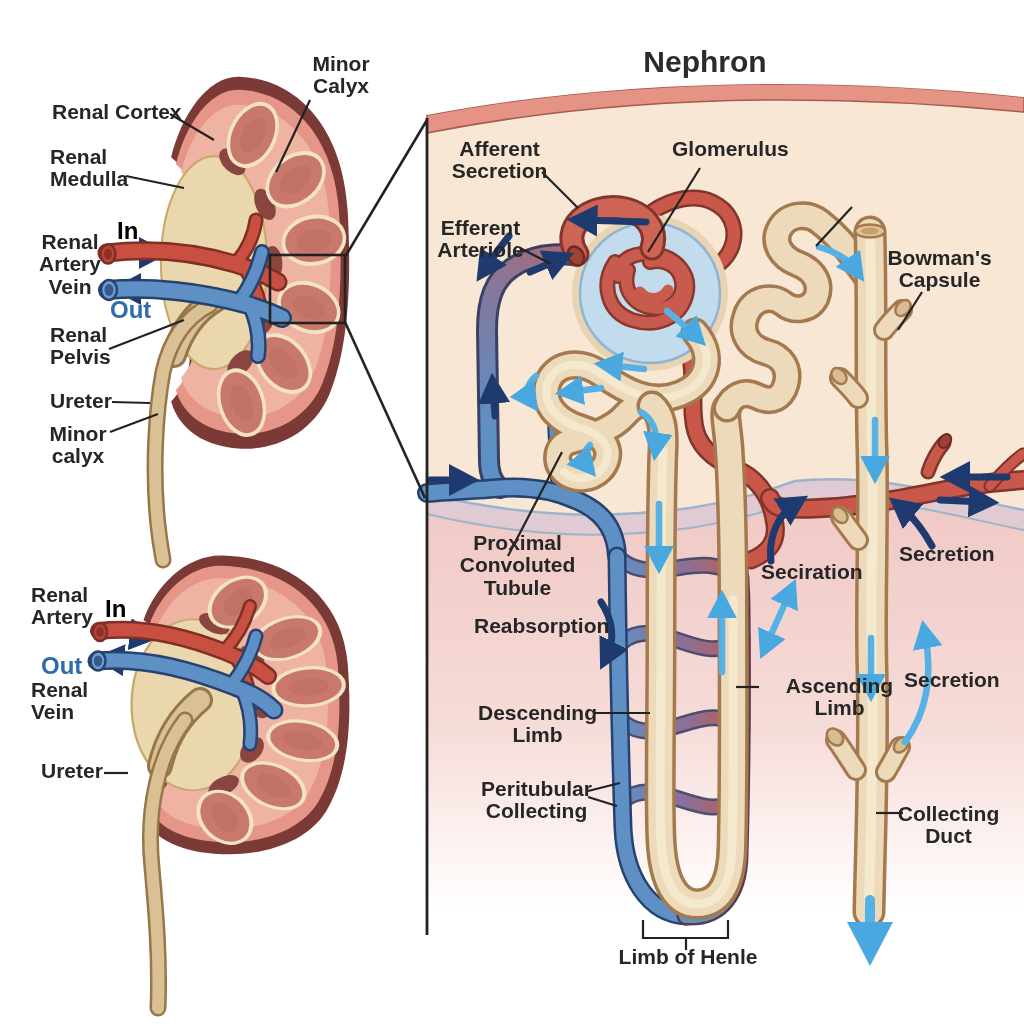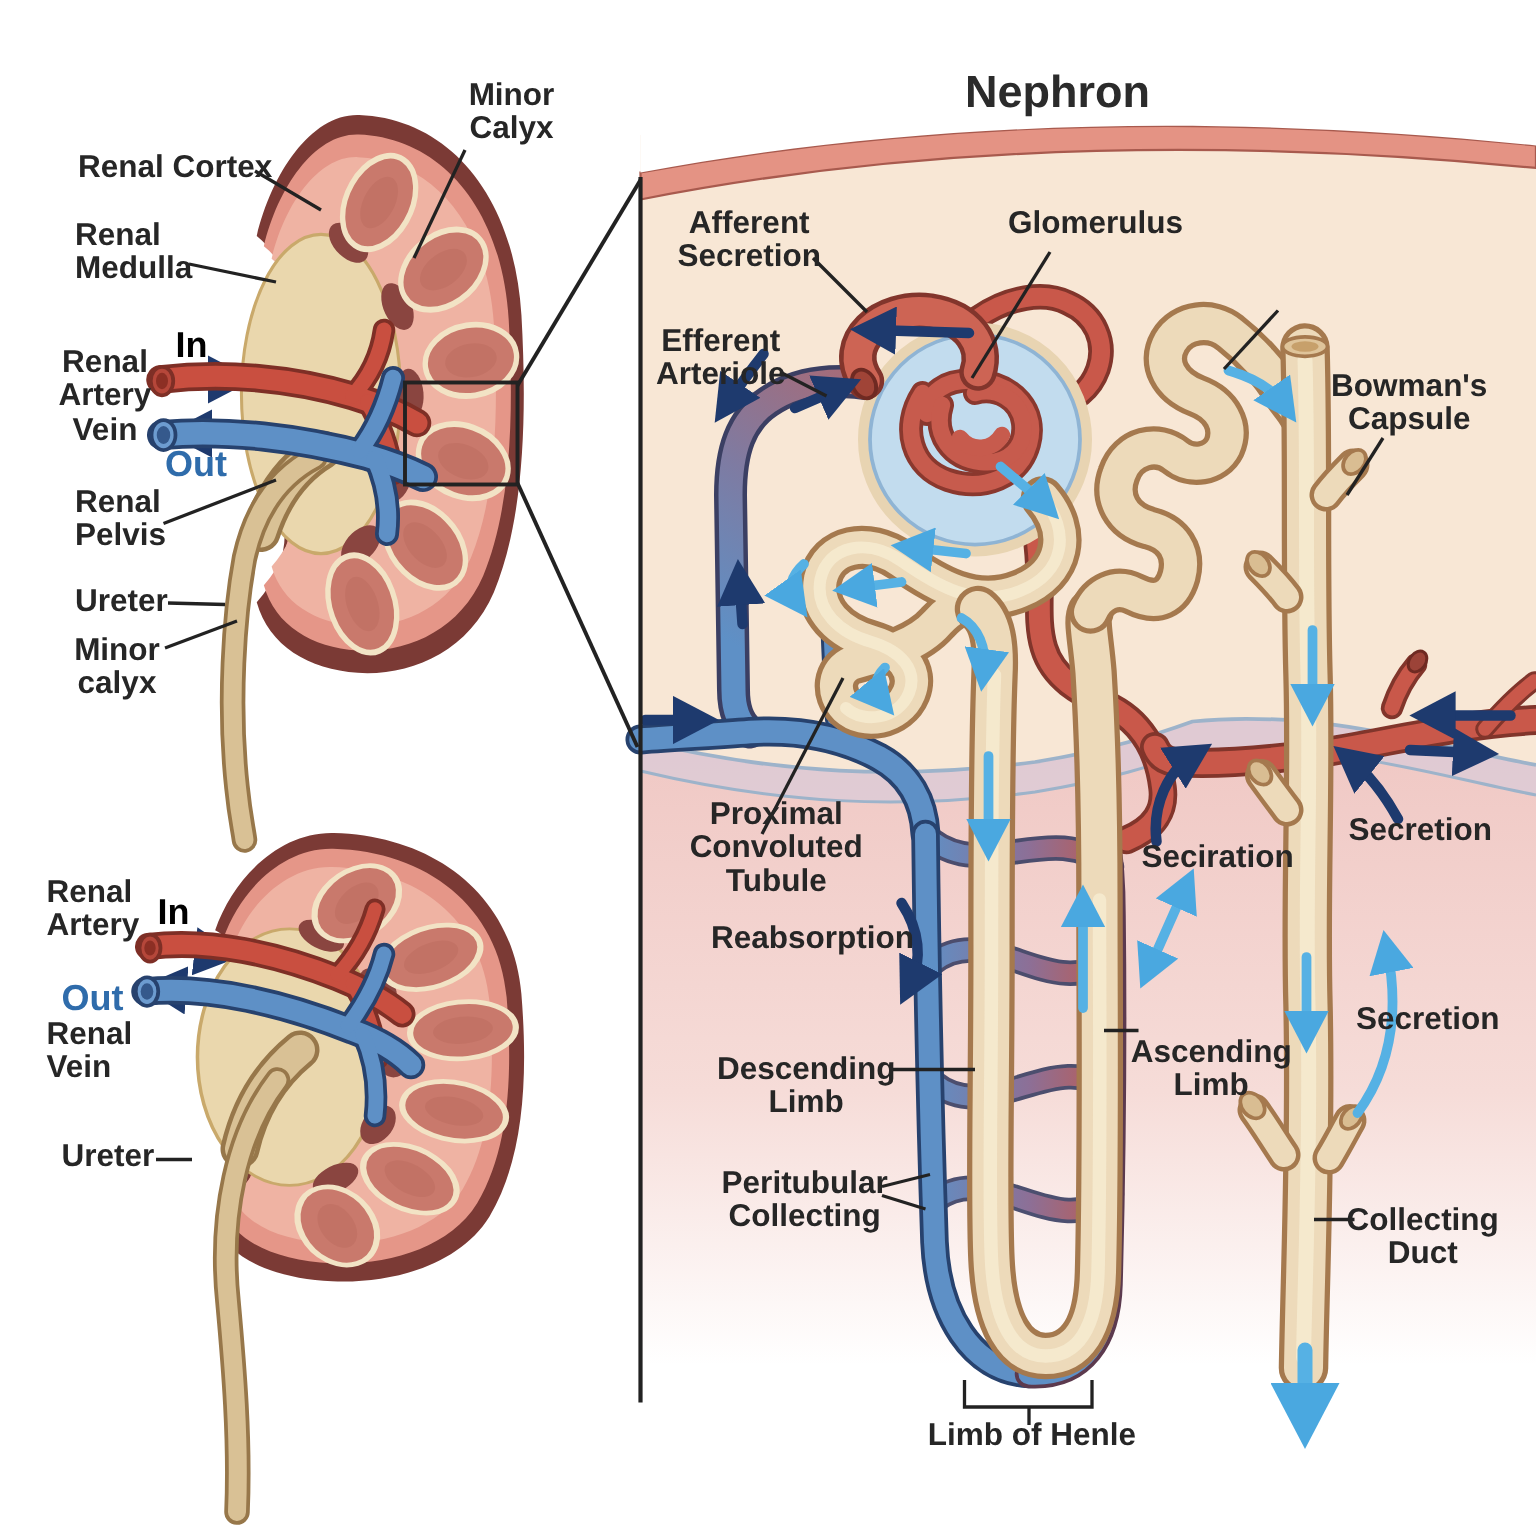--- a/index.html
+++ b/index.html
@@ -337,21 +337,21 @@
 <div class="lbl" style="left:672px;top:138px;">Glomerulus</div>
 <div class="lbl ctr" style="left:423px;top:217px;width:115px;">Efferent
 Arteriole</div>
 <div class="lbl ctr" style="left:872px;top:247px;width:135px;">Bowman's
 Capsule</div>
 <div class="lbl ctr" style="left:425px;top:532px;width:185px;">Proximal
 Convoluted Tubule</div>
 <div class="lbl" style="left:474px;top:615px;">Reabsorption</div>
 <div class="lbl" style="left:761px;top:561px;">Seciration</div>
 <div class="lbl" style="left:899px;top:543px;">Secretion</div>
-<div class="lbl ctr" style="left:745px;top:691px;width:125px;">Ascending
+<div class="lbl ctr" style="left:745px;top:675px;width:125px;padding-left:32px;">Ascending
 Limb</div>
 <div class="lbl" style="left:904px;top:669px;">Secretion</div>
 <div class="lbl ctr" style="left:475px;top:702px;width:125px;">Descending
 Limb</div>
 <div class="lbl ctr" style="left:474px;top:778px;width:125px;">Peritubular
 Collecting</div>
 <div class="lbl ctr" style="left:886px;top:803px;width:125px;">Collecting
 Duct</div>
 <div class="lbl ctr" style="left:618px;top:946px;width:140px;">Limb of Henle</div>
 

